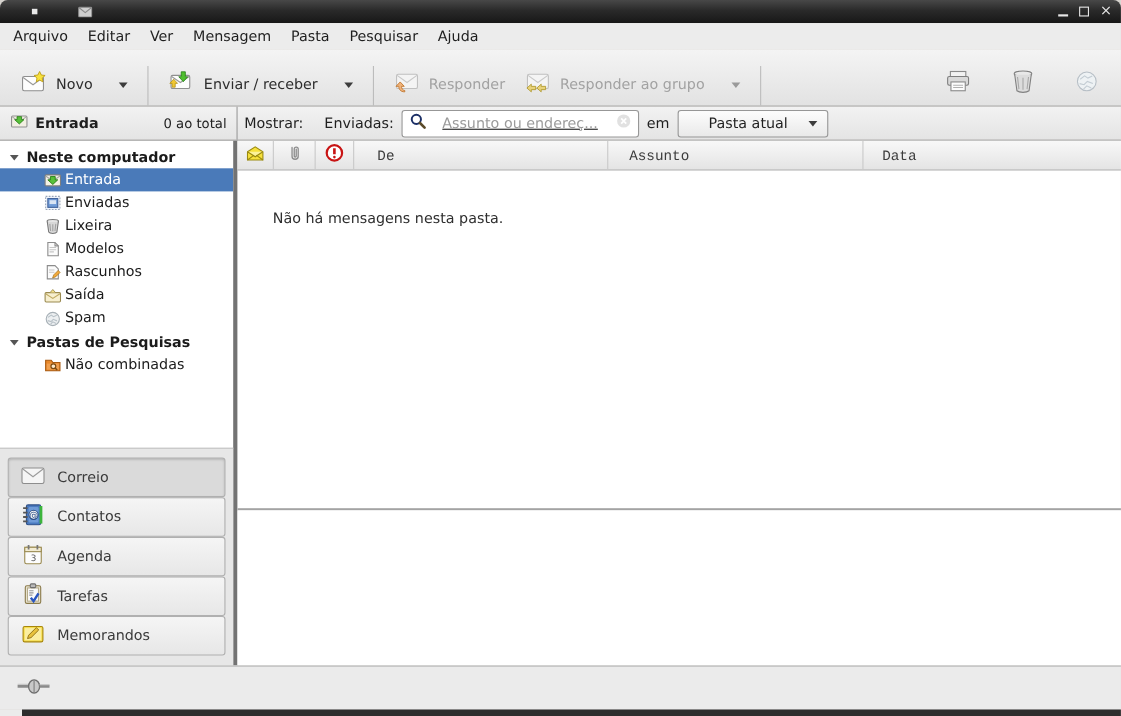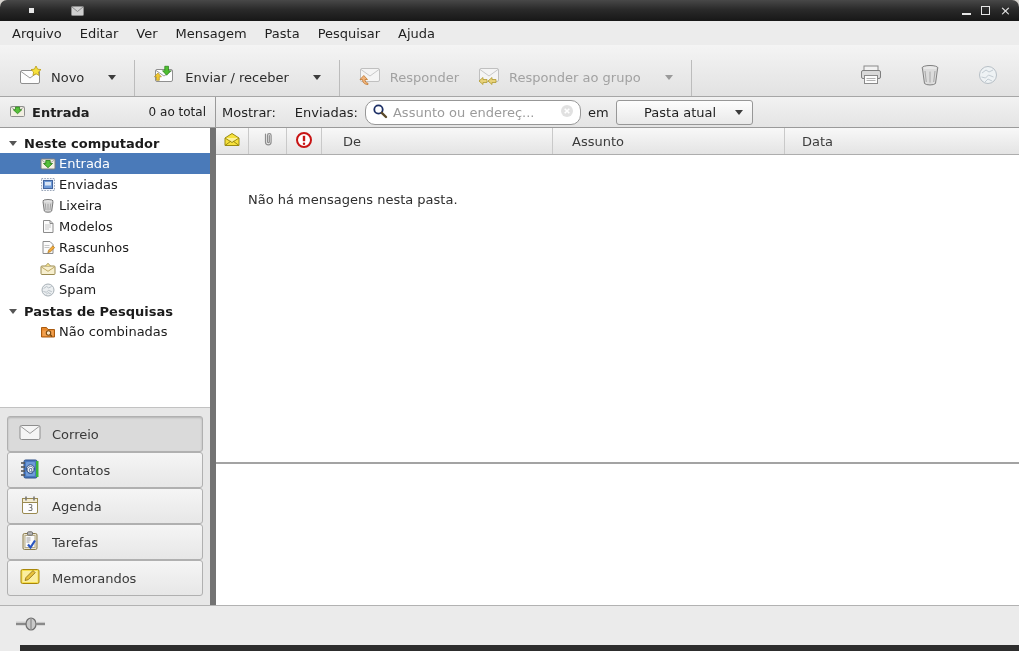--- a/index.html
+++ b/index.html
@@ -66,32 +66,32 @@
     background: linear-gradient(#fdfdfd, #e9e9e9);
     border: 1px solid #979797; border-radius: 3px; height: 25px;
     display: flex; align-items: center; padding: 0 9px;
   }
   .combo .combo-label { flex: 1; text-align: center; }
   .combo-show { width: 271px; }
   .combo-scope { width: 137px; }
   .combo-scope .combo-label { text-align: center; }
   .search-entry {
     width: 216px; height: 25px; background: #fff;
-    border: 1px solid #979797; border-radius: 10px;
-    display: flex; align-items: center; padding: 0 6px; gap: 5px;
+    border: 1px solid #979797; border-radius: 3px;
+    display: flex; align-items: center; padding: 0 6px; gap: 14px; text-decoration: underline;
   }
   .search-entry input {
     flex: 1; min-width: 0; border: none; outline: none; background: transparent;
     font-family: inherit; font-size: 13px; color: #333;
   }
   .search-entry input::placeholder { color: #9b9b9b; }
 
   
   .main { flex: 1; display: flex; min-height: 0; }
-  .sidebar { width: 216px; flex: 0 0 216px; border-right: 6px solid #737373; display: flex; flex-direction: column; background: #fff; }
+  .sidebar { width: 216px; flex: 0 0 216px; border-right: 4px solid #737373; display: flex; flex-direction: column; background: #fff; }
   .tree { flex: 1; padding-top: 5px; font-size: 13px; color: #1b1b1b; overflow: hidden; }
   .tree-section { display: flex; align-items: center; gap: 7px; padding: 2px 0 2px 9px; font-weight: bold; height: 20px; }
   .expander { width: 0; height: 0; border-left: 4px solid transparent; border-right: 4px solid transparent; border-top: 5px solid #555; flex: 0 0 auto; }
   .tree-item { display: flex; align-items: center; gap: 3px; padding-left: 40px; height: 21px; }
   .tree-item.selected { background: #4a7ab9; color: #fff; }
   .tree-item .ticon { flex: 0 0 auto; display: flex; }
 
   .switcher {
     background: #e7e7e7; border-top: 1px solid #c2c2c2;
     padding: 8px 7px 9px 7px; display: flex; flex-direction: column; 
@@ -102,21 +102,21 @@
     display: flex; align-items: center; gap: 11px; padding: 0 11px;
     font-size: 13px; color: #3a3a3a;
   }
   .sw-btn.active { background: #dadada; box-shadow: inset 0 1px 2px rgba(0,0,0,.18); }
 
   .content { flex: 1; display: flex; flex-direction: column; background: #fff; min-width: 0; }
   .list-header {
     height: 27px; flex: 0 0 27px; display: flex;
     background: linear-gradient(#f8f8f8, #e4e4e4);
     border-bottom: 1px solid #adadad;
-    font-size: 13px; color: #3c3c3c;
+    font-size: 13px; color: #3c3c3c; font-family: Liberation Mono, monospace;
   }
   .col { display: flex; align-items: center; border-right: 1px solid #c9c9c9; padding-left: 10px; }
   .col-icon { justify-content: center; padding-left: 0; }
   .col-status { width: 33px; flex: 0 0 33px; }
   .col-attach { width: 38px; flex: 0 0 38px; }
   .col-priority { width: 35px; flex: 0 0 35px; }
   .col-de { width: 231px; flex: 0 0 231px; padding-left: 21px; }
   .col-assunto { width: 232px; flex: 0 0 232px; padding-left: 19px; }
   .col-data { flex: 1; border-right: none; padding-left: 17px; }
 

